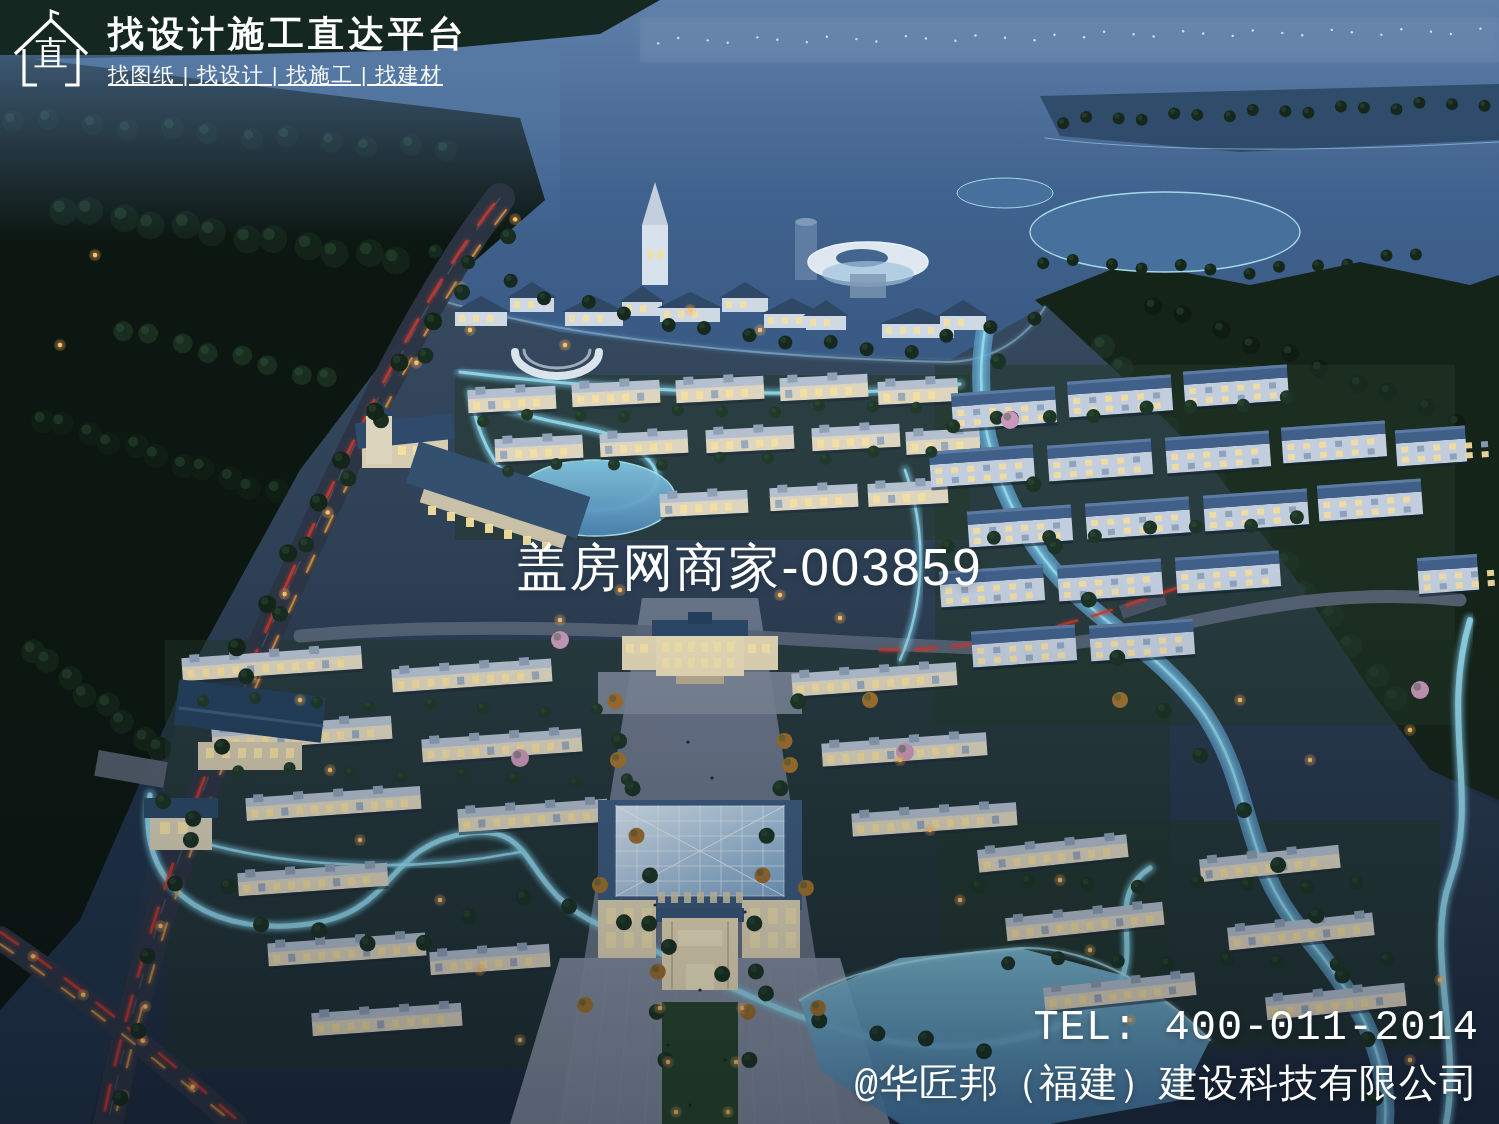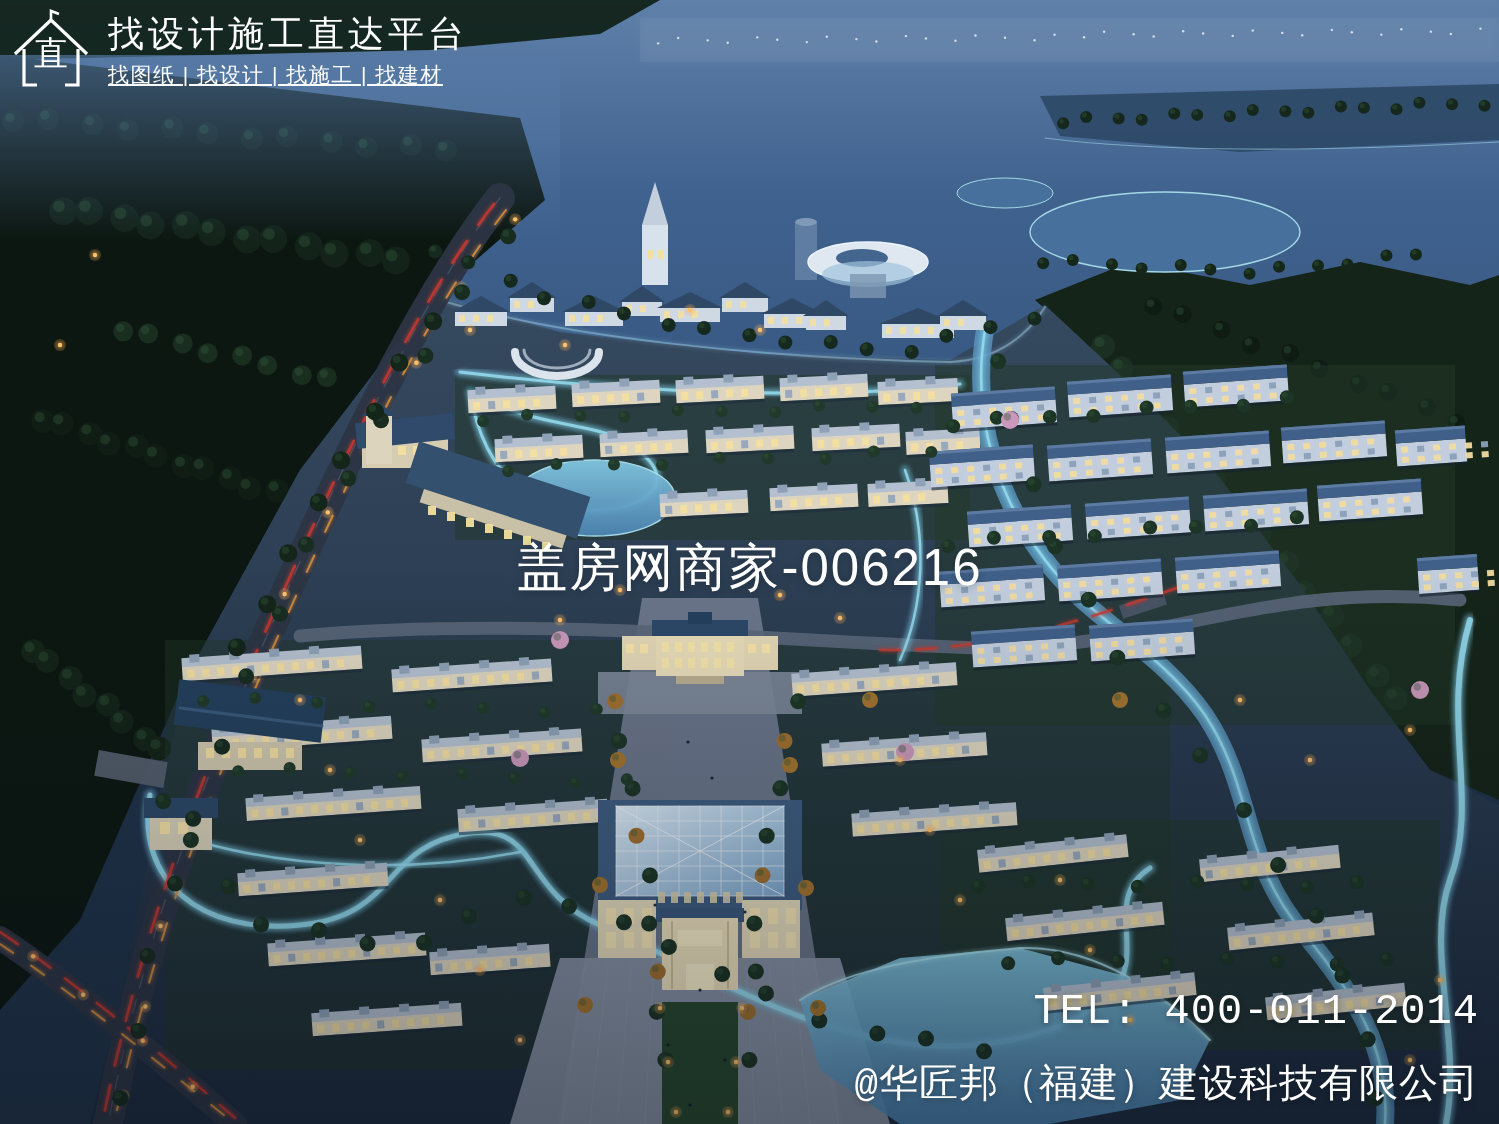--- a/index.html
+++ b/index.html
@@ -5,27 +5,27 @@
   html,body{margin:0;padding:0;background:#000;}
   #stage{position:relative;width:1499px;height:1124px;overflow:hidden;
          font-family:"Liberation Sans","DejaVu Sans",sans-serif;background:#203349;}
   #scene{position:absolute;left:0;top:0;width:100%;height:100%;display:block;}
   .overlay{position:absolute;color:#fff;}
   .logo{left:10px;top:8px;display:flex;gap:16px;align-items:flex-start;}
   .logo-icon{position:relative;width:82px;height:80px;flex:0 0 auto;}
   .logo-icon svg{position:absolute;left:0;top:0;}
   .logo-glyph{position:absolute;left:50%;top:57%;transform:translate(-50%,-50%);
               font-size:34px;font-weight:500;letter-spacing:0;}
-  .logo-title{font-size:36px;letter-spacing:4px;font-weight:400;line-height:1.1;margin-top:6px;}
+  .logo-title{font-size:36px;letter-spacing:4px;font-weight:700;line-height:1.1;margin-top:6px;}
   .logo-sub{font-size:21px;letter-spacing:1.5px;font-weight:400;margin-top:7px;opacity:.98;text-decoration:underline;}
   .watermark{top:534px;left:50%;transform:translateX(-50%);font-size:51px;font-weight:400;
              letter-spacing:2px;white-space:nowrap;text-shadow:0 2px 8px rgba(0,0,0,.25);}
   .contact{right:20px;bottom:14px;text-align:right;text-shadow:0 2px 6px rgba(0,0,0,.3);font-family:Liberation Mono, monospace;}
   .contact-tel{font-size:42px;letter-spacing:1px;}
-  .contact-company{font-size:39px;margin-top:20px;letter-spacing:1px;text-align:right;}
+  .contact-company{font-size:39px;margin-top:4px;letter-spacing:1px;text-align:right;}
 </style>
 </head>
 <body>
 
 <div id="stage">
 
   <svg id="scene" viewBox="0 0 1499 1124" preserveAspectRatio="none">
     <defs>
       <linearGradient id="gWater" x1="0" y1="0" x2="0" y2="1">
         <stop offset="0" stop-color="#5f80a9"></stop>
@@ -1849,19 +1849,19 @@
         <path d="M68 41 L68 77 L55 77" stroke="#fff" stroke-width="3.2"></path>
       </svg>
       <span class="logo-glyph">直</span>
     </div>
     <div>
       <div class="logo-title">找设计施工直达平台</div>
       <div class="logo-sub">找图纸 | 找设计 | 找施工 | 找建材</div>
     </div>
   </div>
 
-  <div class="overlay watermark">盖房网商家-006216</div>
+  <div class="overlay watermark">盖房网商家-003859</div>
 
   <div class="overlay contact">
     <div class="contact-tel">TEL: 400-011-2014</div>
     <div class="contact-company">@华匠邦（福建）建设科技有限公司</div>
   </div>
 </div>
 
 </body></html>

